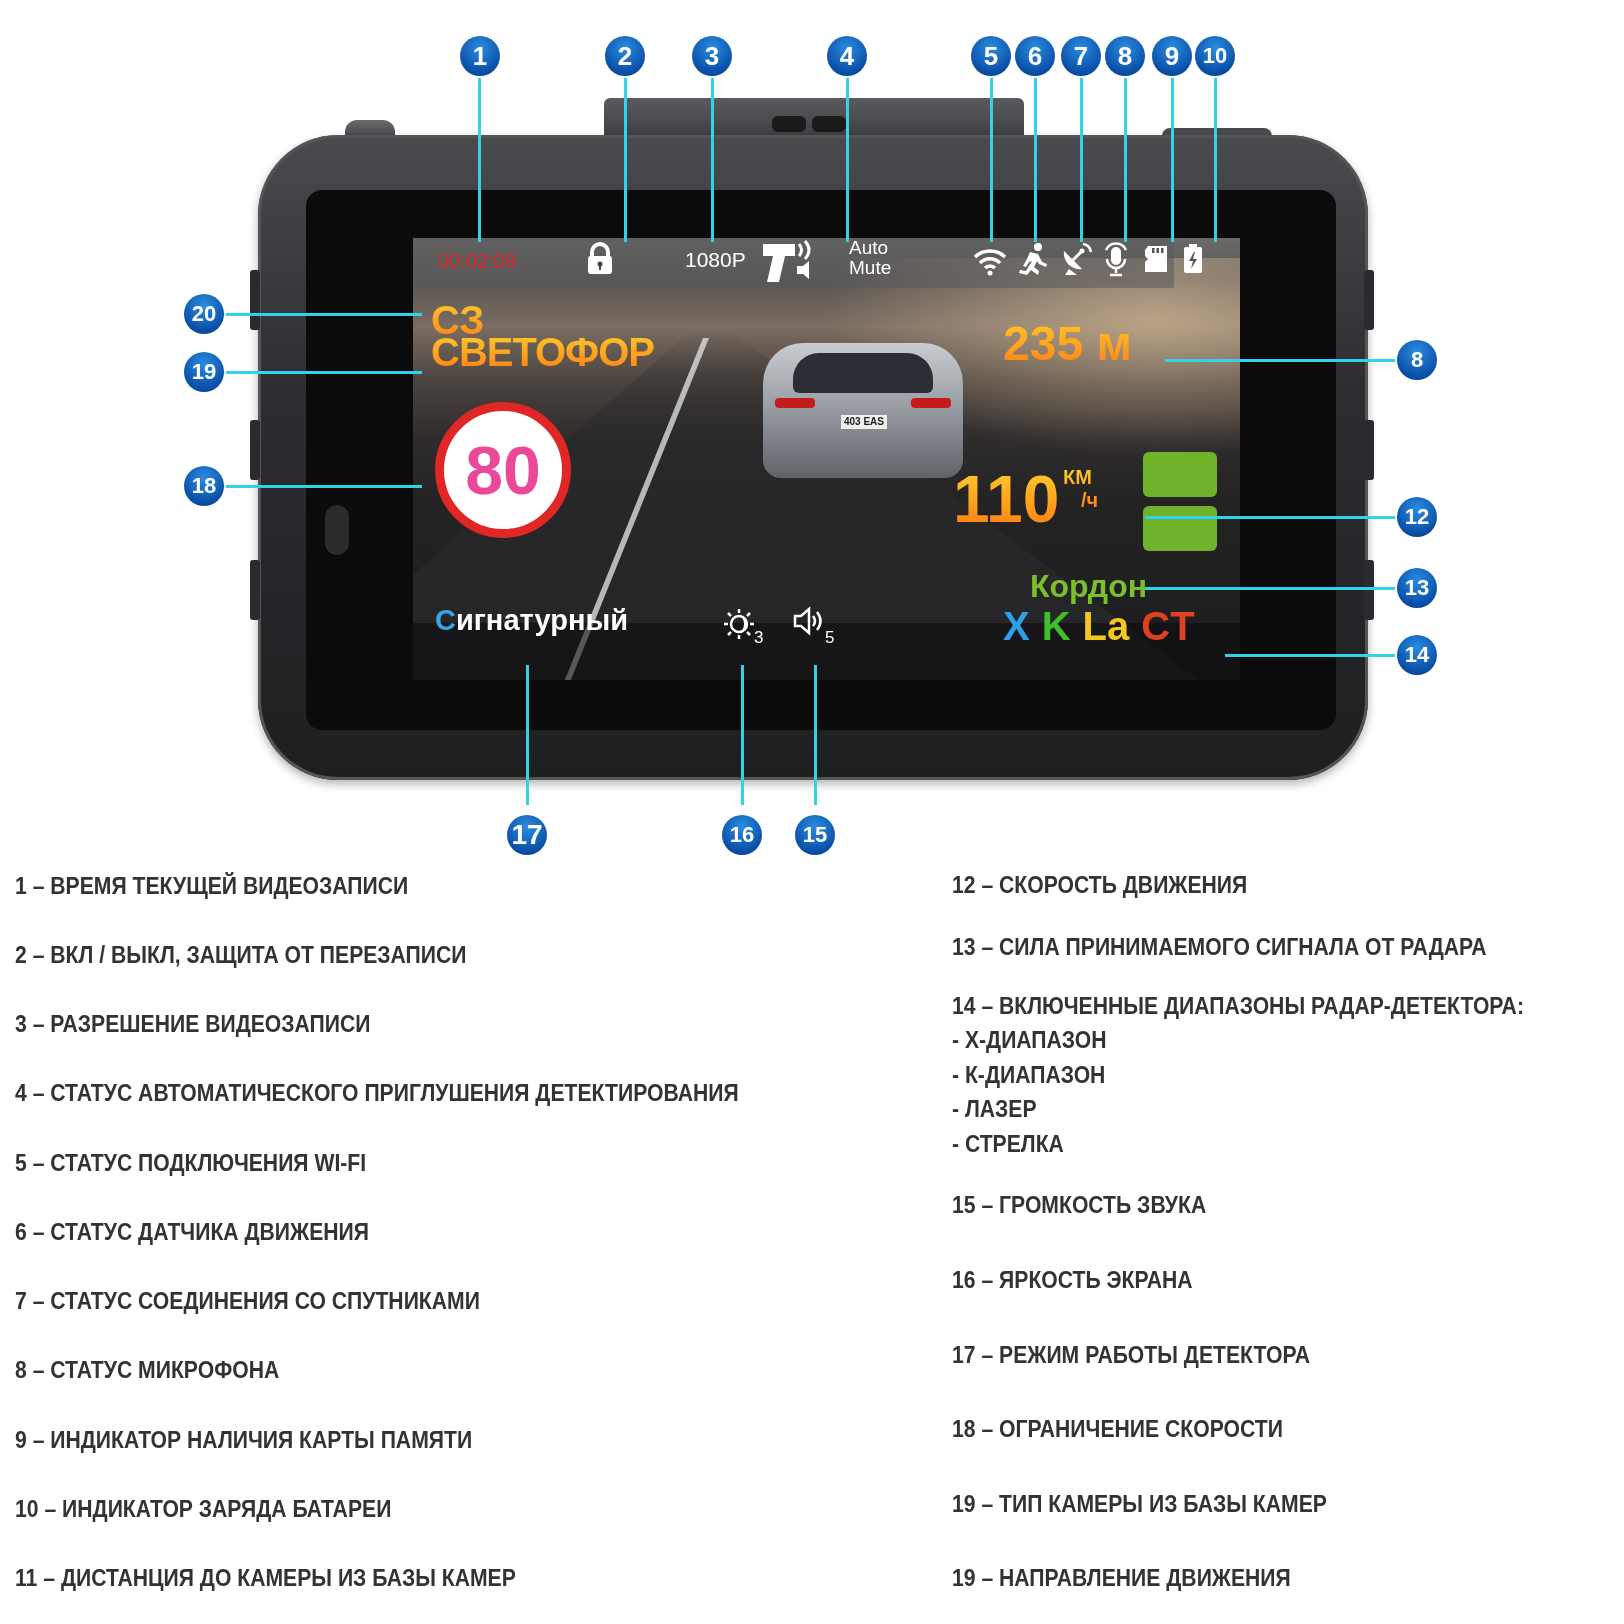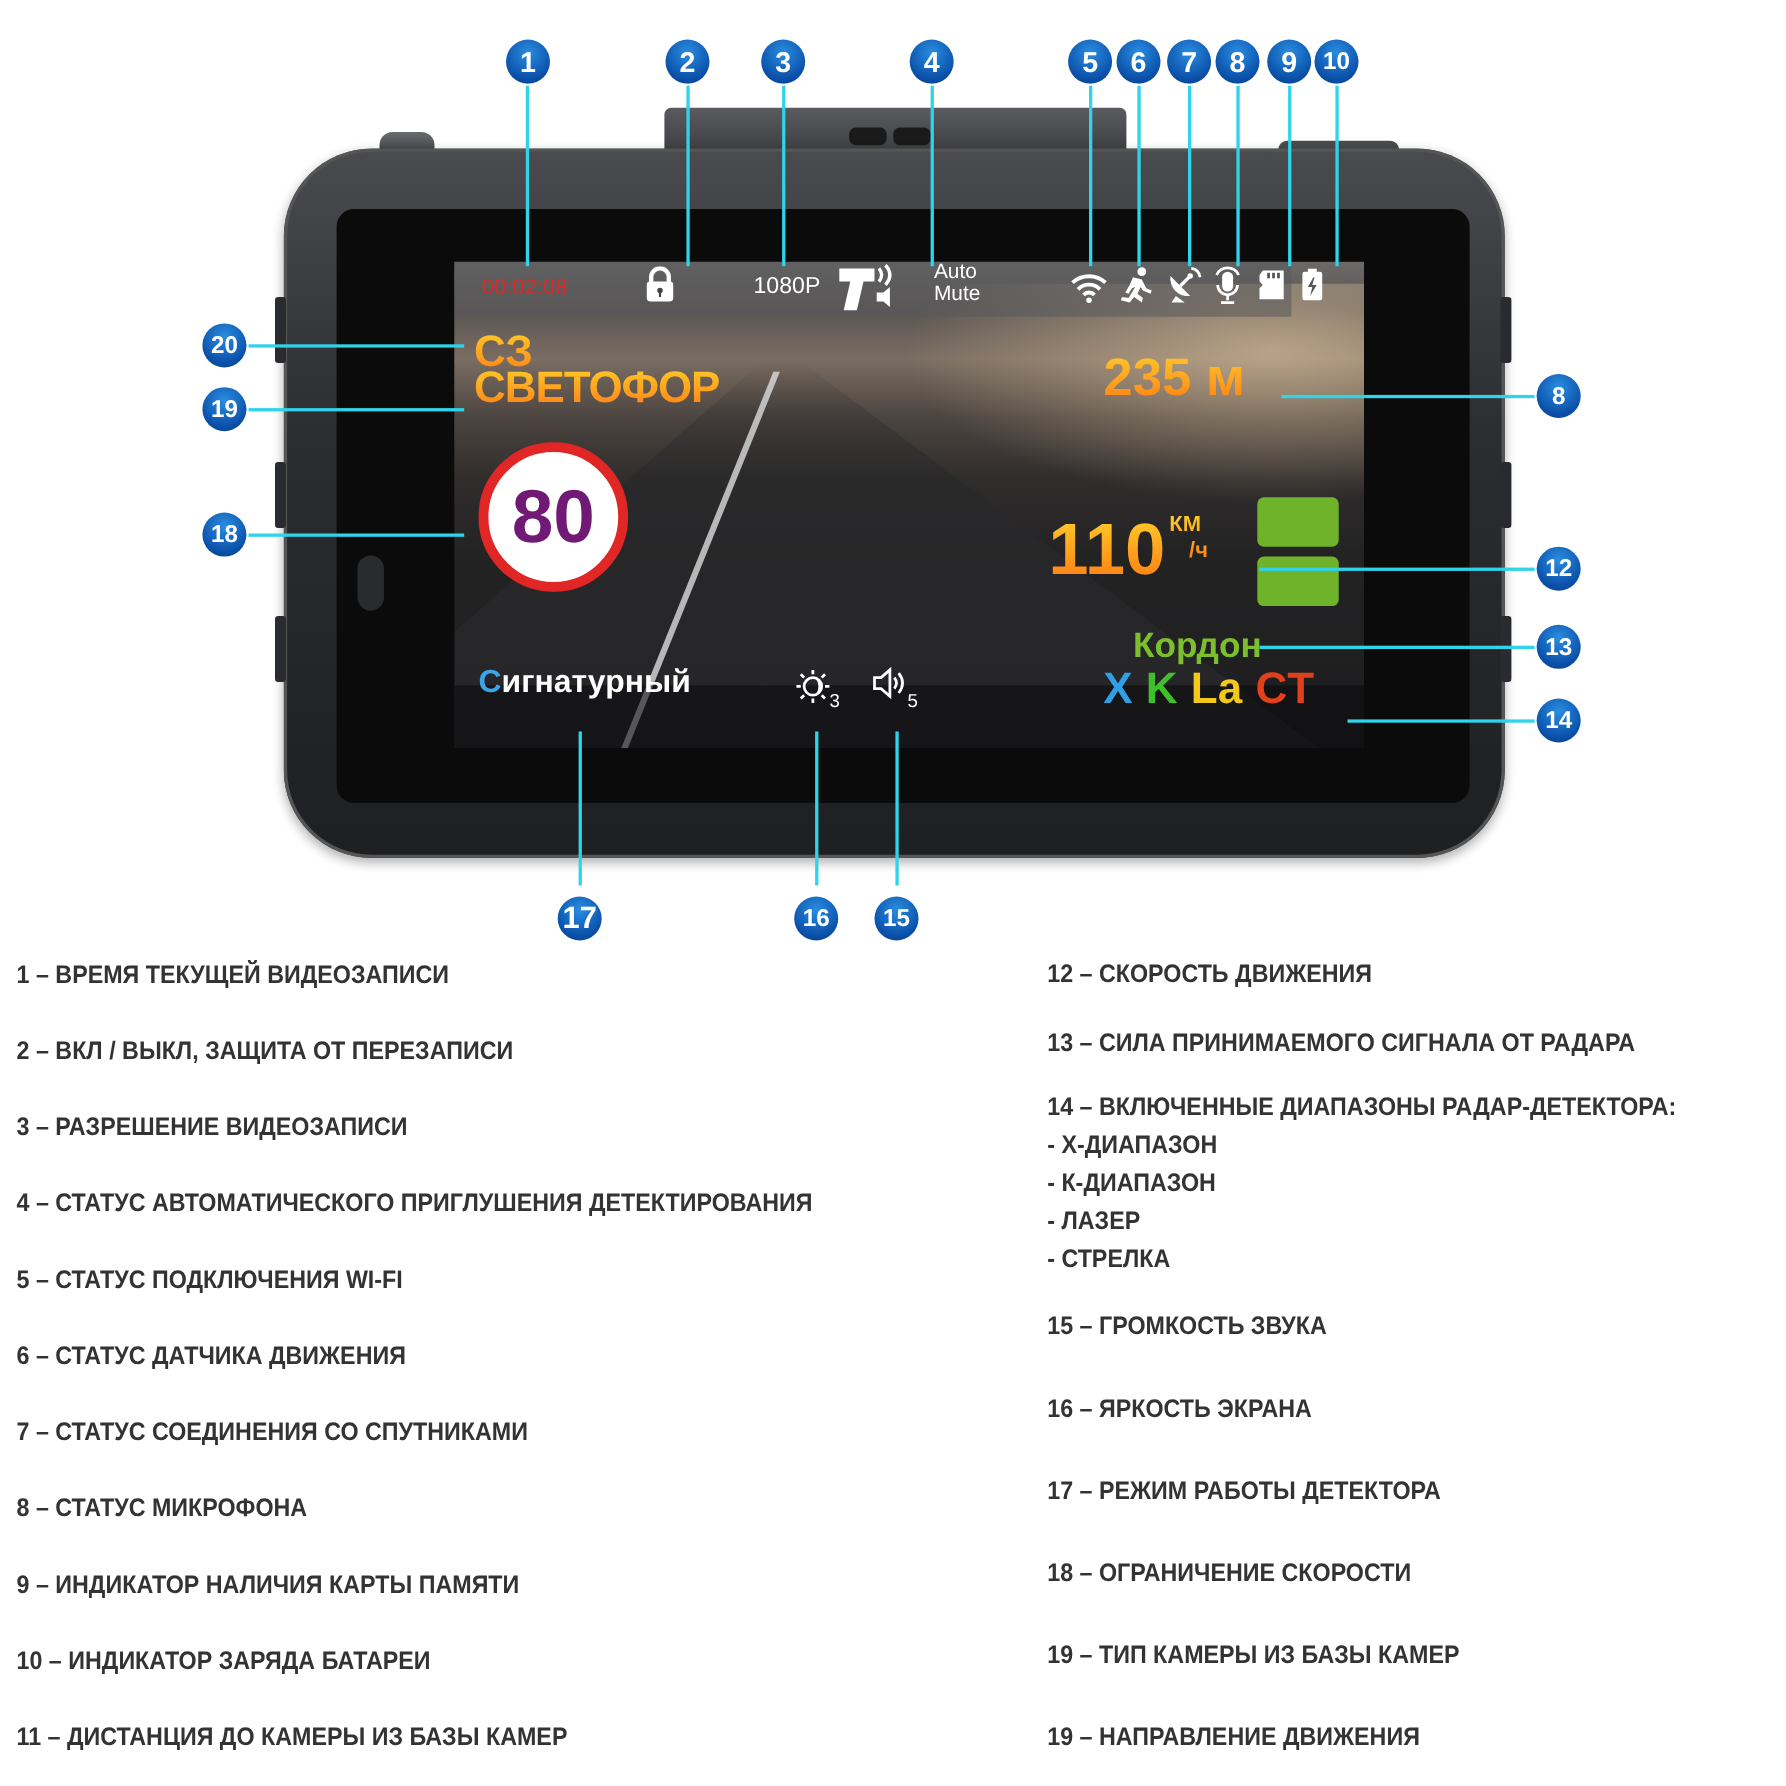--- a/index.html
+++ b/index.html
@@ -24,21 +24,21 @@
   .topbar{position:absolute;left:0;top:0;width:761px;height:50px;background:rgba(90,90,92,.55);}
   .bottombar{position:absolute;left:0;top:385px;width:827px;height:57px;background:rgba(10,10,12,.55);}
   .rec-time{position:absolute;left:25px;top:12px;color:#e22626;font-size:20px;}
   .res{position:absolute;left:272px;top:10px;color:#fff;font-size:21px;}
   .icon{position:absolute;color:#fff;}
   .auto-mute{position:absolute;left:436px;top:0px;color:#fff;font-size:19px;line-height:20px;}
   .orange-text{font-weight:bold;background:linear-gradient(180deg,#ffd02a 0%,#ff7a14 100%);-webkit-background-clip:text;background-clip:text;color:transparent;}
   .dir{position:absolute;left:18px;top:48px;font-size:40px;margin-top:12px;}
   .cam-type{position:absolute;left:18px;top:92px;font-size:40px;letter-spacing:-1px;}
   .dist{position:absolute;left:590px;top:78px;font-size:48px;}
-  .limit{position:absolute;left:22px;top:164px;width:136px;height:136px;border-radius:50%;background:#fff;border:9px solid #e12726;box-sizing:border-box;display:flex;align-items:center;justify-content:center;font-size:68px;font-weight:bold;color:#701a75;}
+  .limit{position:absolute;left:22px;top:164px;width:136px;height:136px;border-radius:50%;background:#fff;border:9px solid #e12726;box-sizing:border-box;display:flex;align-items:center;justify-content:center;font-size:68px;font-weight:bold;color:#ec4899;}
   .speed{position:absolute;left:540px;top:228px;font-size:66px;line-height:66px;}
   .speed-unit{position:absolute;left:650px;top:228px;font-size:20px;}
   .sig-box{position:absolute;left:730px;width:74px;height:45px;border-radius:6px;background:#6fb32a;}
   .cordon{position:absolute;left:617px;top:330px;color:#7cbf2e;font-size:32px;font-weight:bold;}
   .mode{position:absolute;left:22px;top:366px;font-size:29px;font-weight:bold;color:#fff;}
   .mode-first{color:#3aa6e8;}
   .bands{position:absolute;left:590px;top:366px;font-size:40px;font-weight:bold;}
   .bands span{margin-right:12px;}
   .sub{font-size:17px;color:#fff;position:absolute;}
   .callout{position:absolute;width:40px;height:40px;border-radius:50%;background:radial-gradient(circle at 50% 30%,#2a8de0 0%,#0a4fa8 70%,#083c84 100%);color:#fff;font-weight:bold;font-size:26px;display:flex;align-items:center;justify-content:center;box-shadow:0 0 0 2px #fff;font-family:"Liberation Sans",sans-serif;}
@@ -62,20 +62,26 @@
 <div class="side-btn" style="left:1364px;top:270px;height:60px"></div>
 <div class="side-btn" style="left:1364px;top:420px;height:60px"></div>
 <div class="side-btn" style="left:1364px;top:560px;height:60px"></div>
 <div class="bezel"></div>
 <div class="sensor"></div>
 
 <div class="screen">
   <div class="sky-glow"></div>
   <div class="road-shape"></div>
   <div class="road-line"></div>
+  <div class="car">
+    <div class="car-window"></div>
+    <div class="car-light" style="left:12px"></div>
+    <div class="car-light" style="left:148px"></div>
+    <div class="car-plate">403 EAS</div>
+  </div>
 
   <div class="topbar">
     <div class="rec-time">00:02:08</div>
     <div class="icon" style="left:172px;top:4px">
       <svg width="30" height="34" viewBox="0 0 30 34">
           <path d="M7 15 V10 a8 8 0 0 1 16 0 V15" fill="none" stroke="#fff" stroke-width="4"></path>
           <rect x="3" y="14" width="24" height="18" rx="3" fill="#fff"></rect>
           <circle cx="15" cy="22" r="2.5" fill="#444"></circle>
           <rect x="14" y="22" width="2" height="6" fill="#444"></rect>
         </svg>

